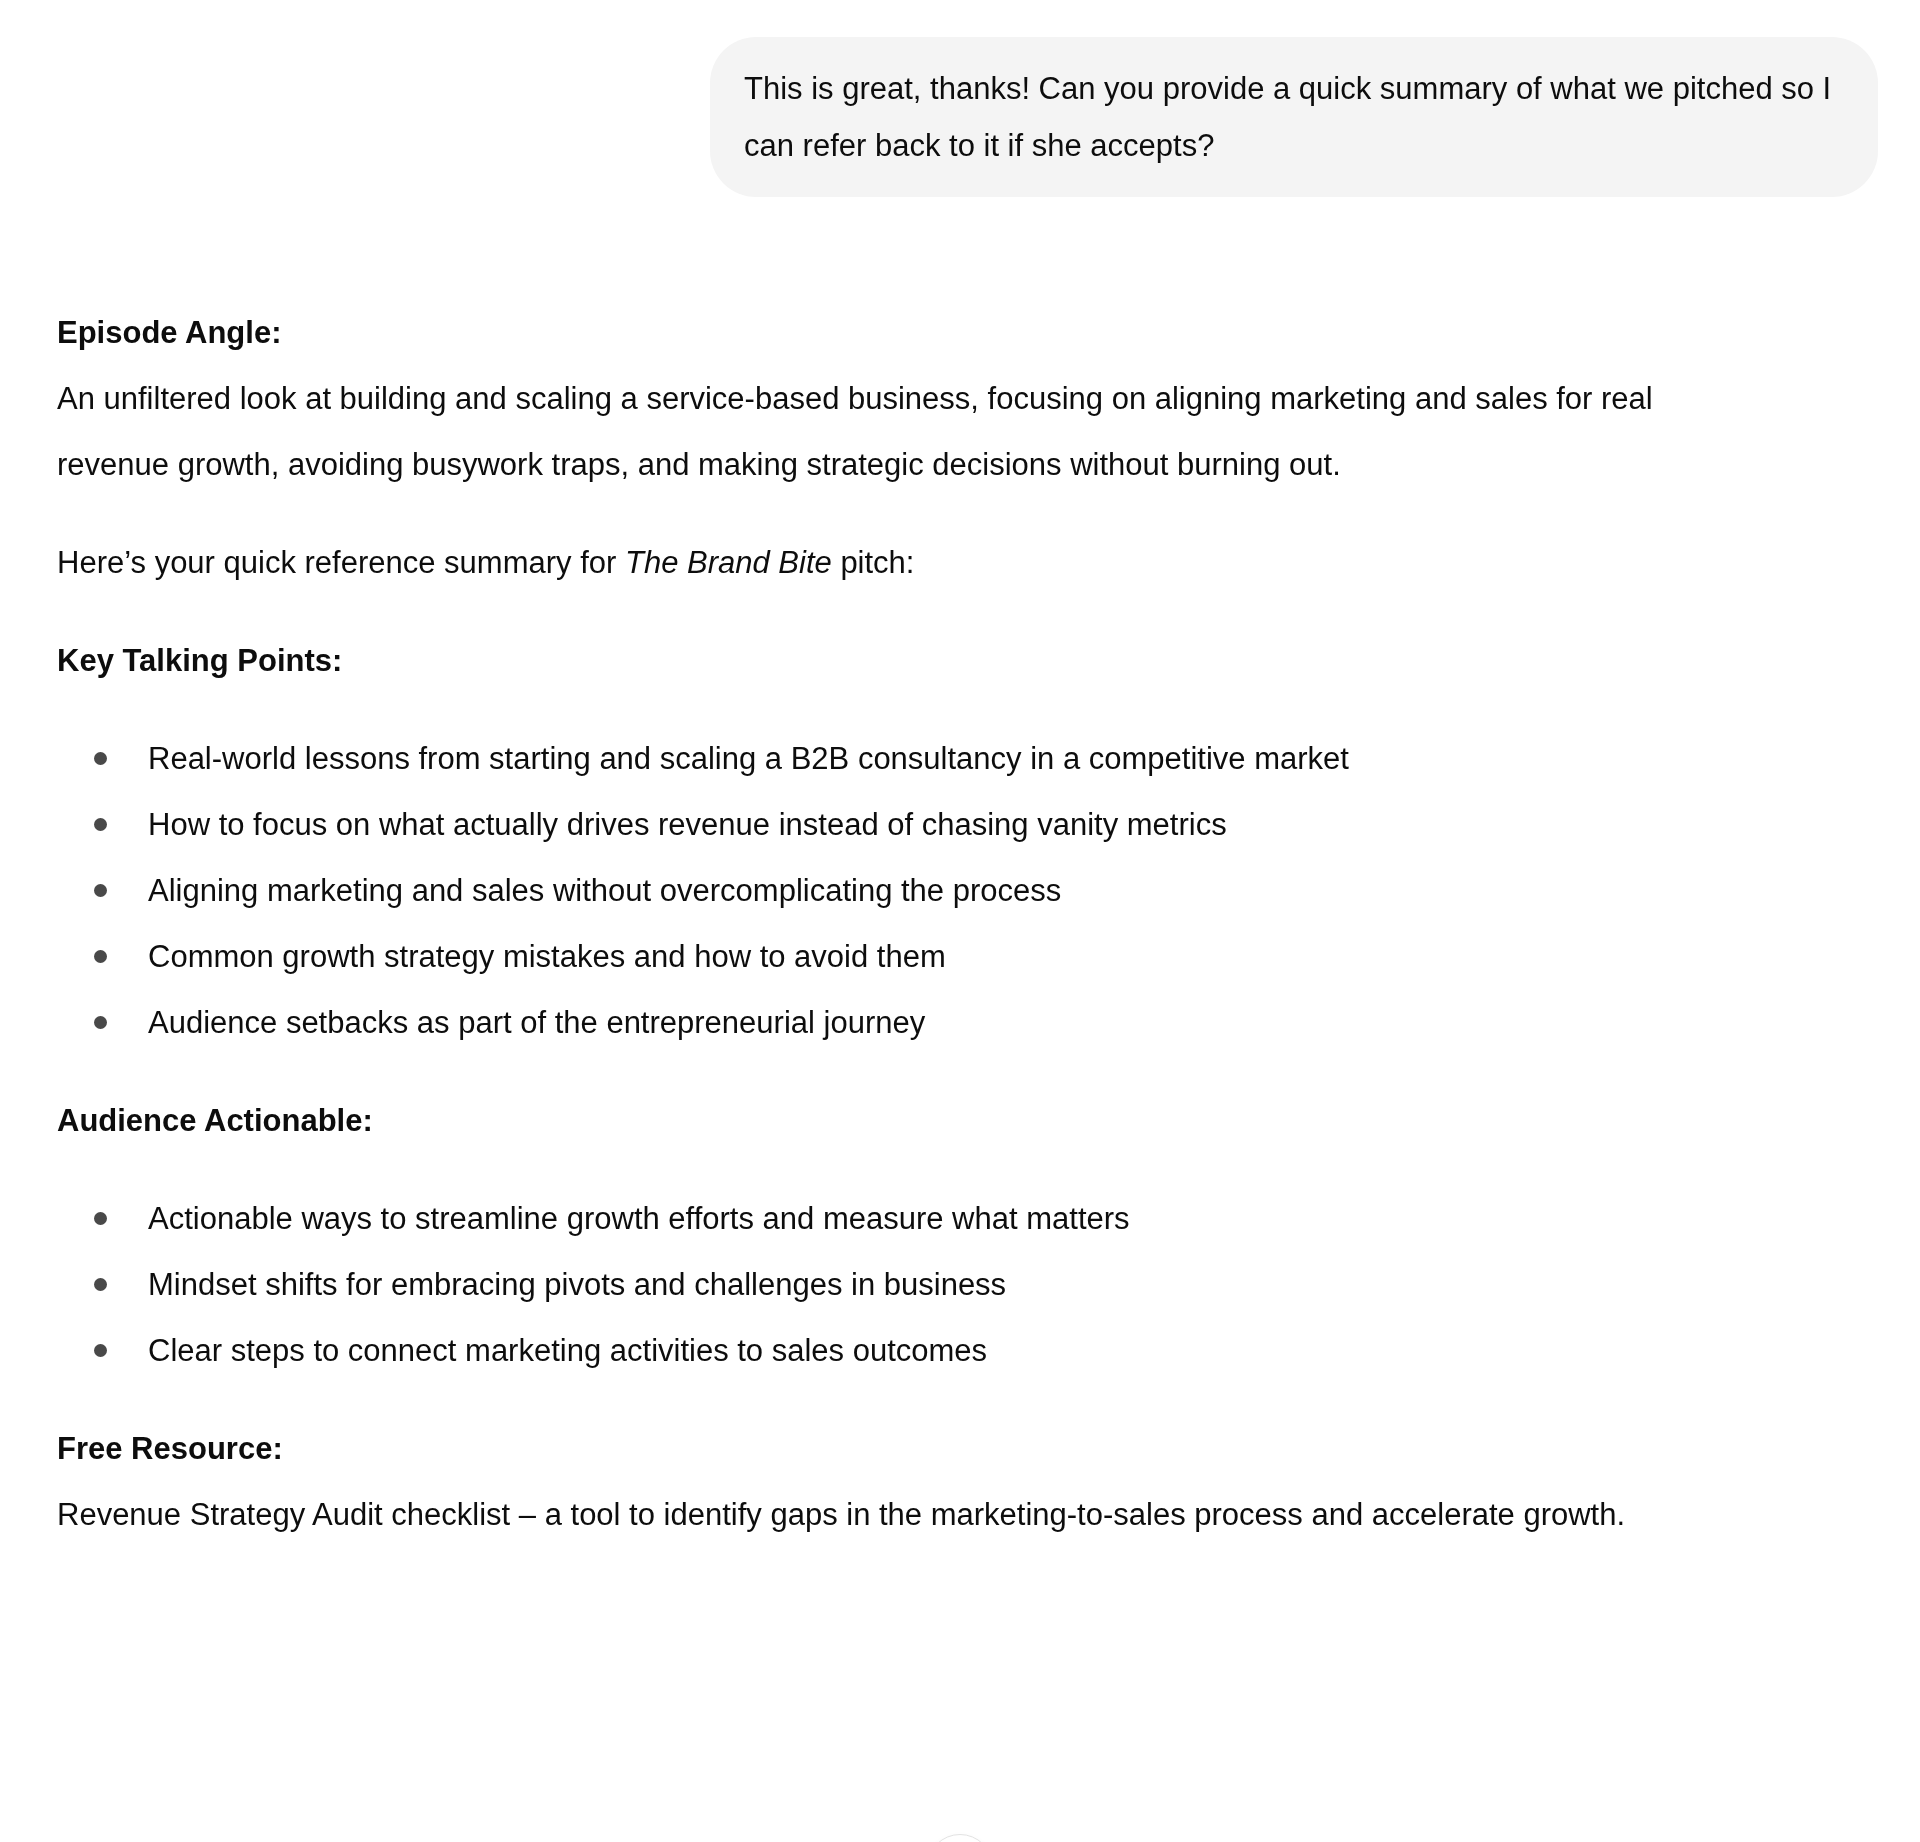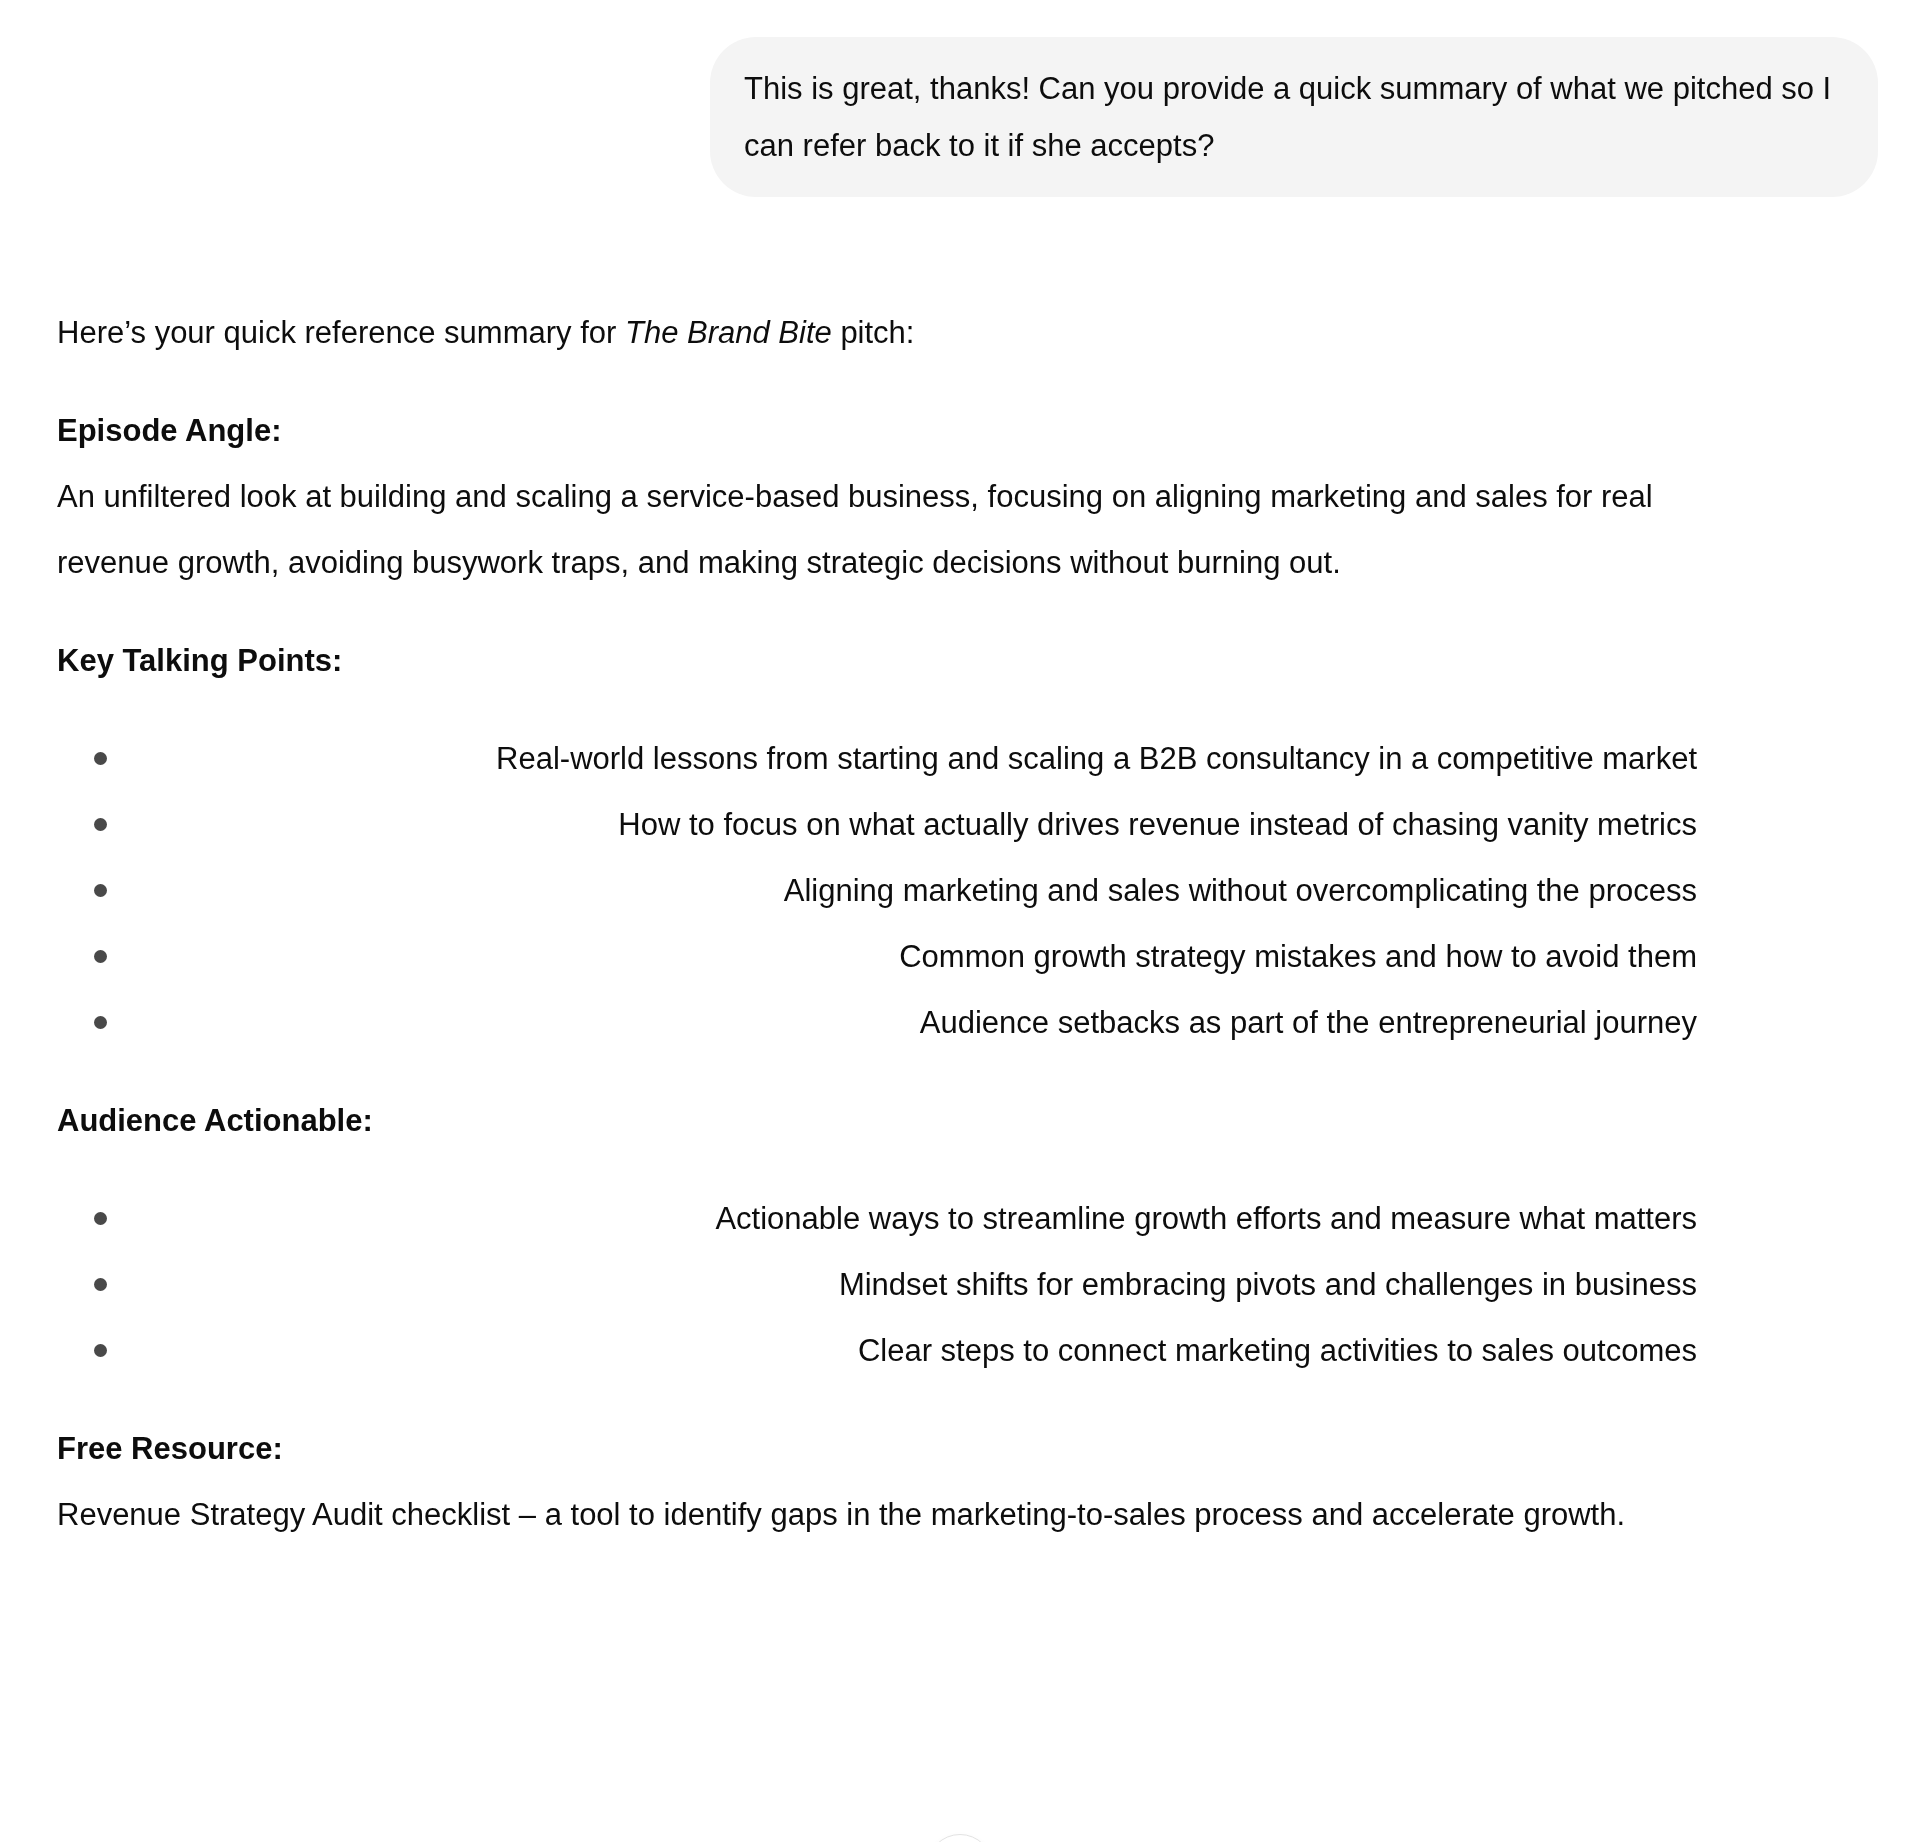--- a/index.html
+++ b/index.html
@@ -52,21 +52,20 @@
   }
   .assistant-content em {
     font-style: italic;
   }
 
   
   ul.md-list {
     list-style: none;
     margin: 32px 0;
     padding: 0;
-    text-align: right;
   }
   ul.md-list li {
     position: relative;
     padding-left: 91px;
     line-height: 66px;
   }
   ul.md-list li::before {
     content: "";
     position: absolute;
     left: 37px;
@@ -96,26 +95,26 @@
 
 <div class="bubble-row">
   <div class="user-bubble">
     <span>This is great, thanks! Can you provide a quick summary of what we pitched so I can refer back to it if she accepts?</span>
   </div>
 </div>
 
 <div class="assistant-content">
 
   <p class="md-block">
-    <span>Here’s your quick reference summary for </span><em>The Brand Bite</em><span> pitch:</span>
+    <strong>Episode Angle:</strong><br>
+    <span>An unfiltered look at building and scaling a service-based business, focusing on aligning marketing and sales for real revenue growth, avoiding busywork traps, and making strategic decisions without burning out.</span>
   </p>
 
   <p class="md-block">
-    <strong>Episode Angle:</strong><br>
-    <span>An unfiltered look at building and scaling a service-based business, focusing on aligning marketing and sales for real revenue growth, avoiding busywork traps, and making strategic decisions without burning out.</span>
+    <span>Here’s your quick reference summary for </span><em>The Brand Bite</em><span> pitch:</span>
   </p>
 
   <p class="md-block">
     <strong>Key Talking Points:</strong>
   </p>
 
   <ul class="md-list">
     <li>Real-world lessons from starting and scaling a B2B consultancy in a competitive market</li>
     <li>How to focus on what actually drives revenue instead of chasing vanity metrics</li>
     <li>Aligning marketing and sales without overcomplicating the process</li>

